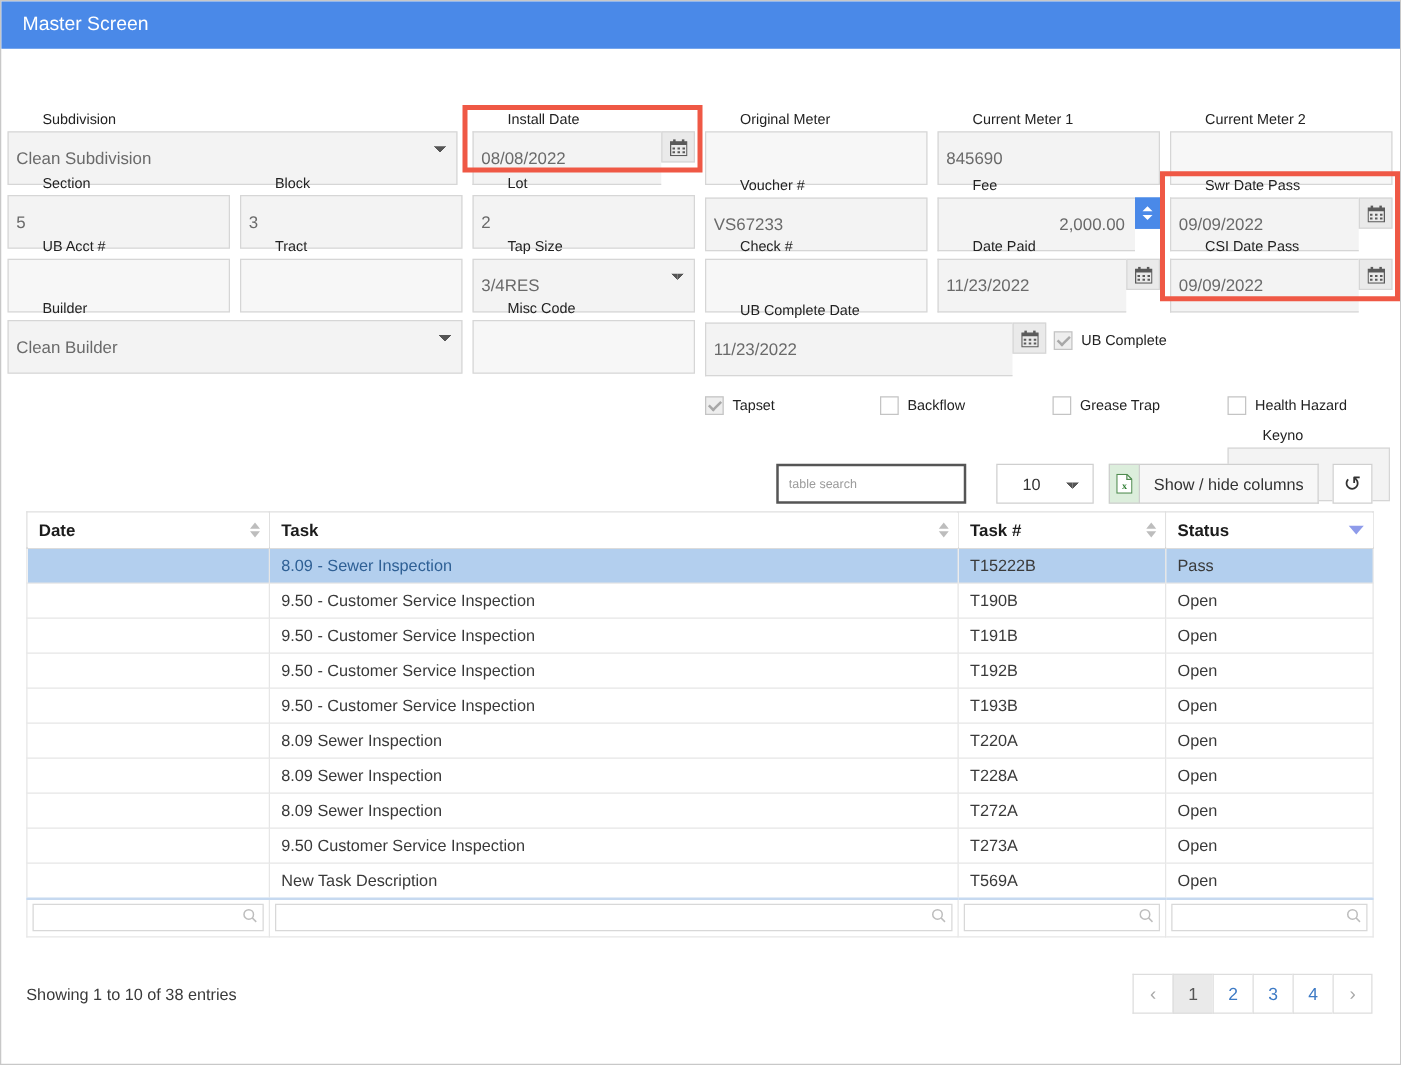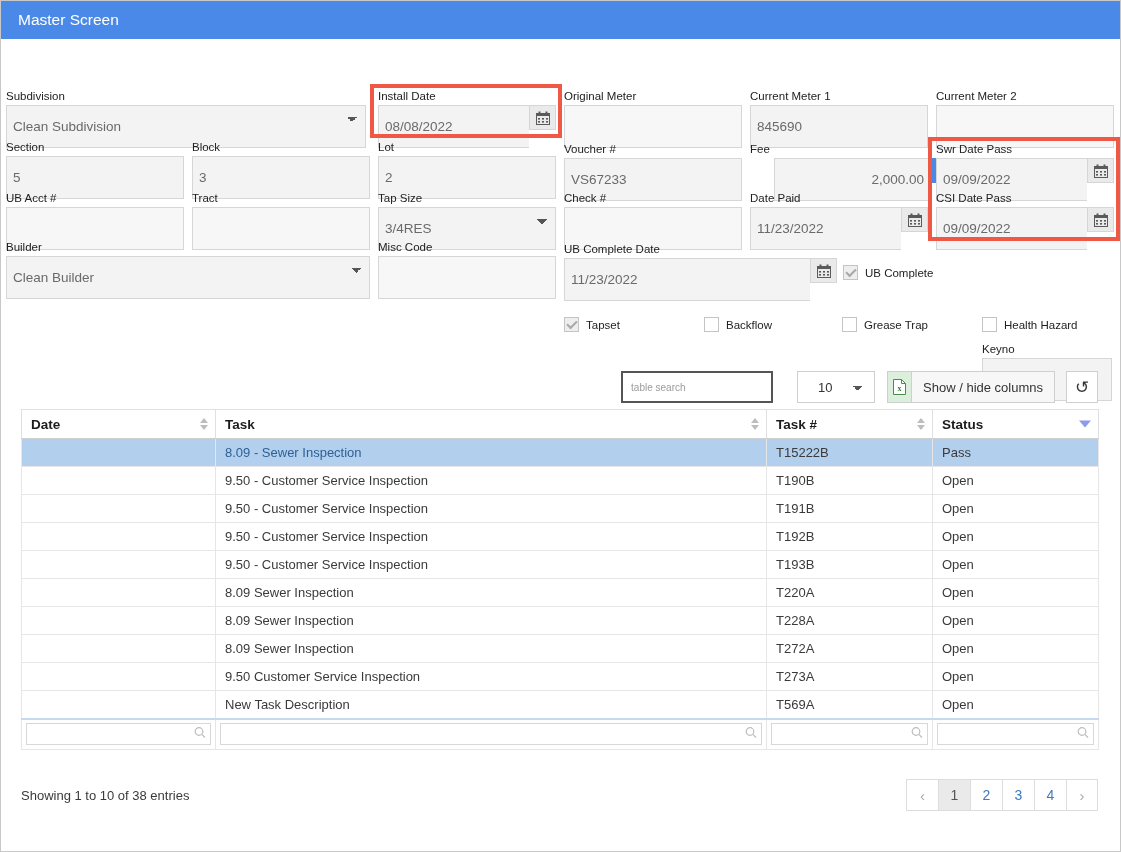--- a/index.html
+++ b/index.html
@@ -34,20 +34,21 @@
     padding: 0;
     height: 312px;
   }
   .fld { position: absolute; }
   .lbl {
     font-size: 11.5px;
     color: #222;
     line-height: 14px;
     margin-bottom: 2px;
     white-space: nowrap;
+    margin-left: 28px;
   }
   .inp {
     width: 100%;
     height: 43px;
     background: #f3f3f3;
     border: 1px solid #d6d6d6;
     color: #6a6a6a;
     font-size: 13.5px;
     font-family: "Liberation Sans", sans-serif;
     padding: 0 6px;
@@ -71,21 +72,21 @@
   .calbtn {
     width: 27px; height: 25px;
     background: #eaeaea;
     border: 1px solid #d6d6d6;
     display: flex; align-items: center; justify-content: center;
     cursor: pointer;
     flex: 0 0 27px;
   }
   .calbtn svg { display: block; }
   
-  .numwrap { display: flex; width: 100%; margin-left: 24px; }
+  .numwrap { display: flex; width: 100%; }
   .numwrap .inp { border-right: none; text-align: right; padding-right: 8px; }
   .spin {
     width: 20px; height: 25px;
     background: #4a89e8;
     border: 1px solid #4a89e8;
     display: flex; flex-direction: column;
     align-items: center; justify-content: center;
     cursor: pointer;
     flex: 0 0 20px;
   }

